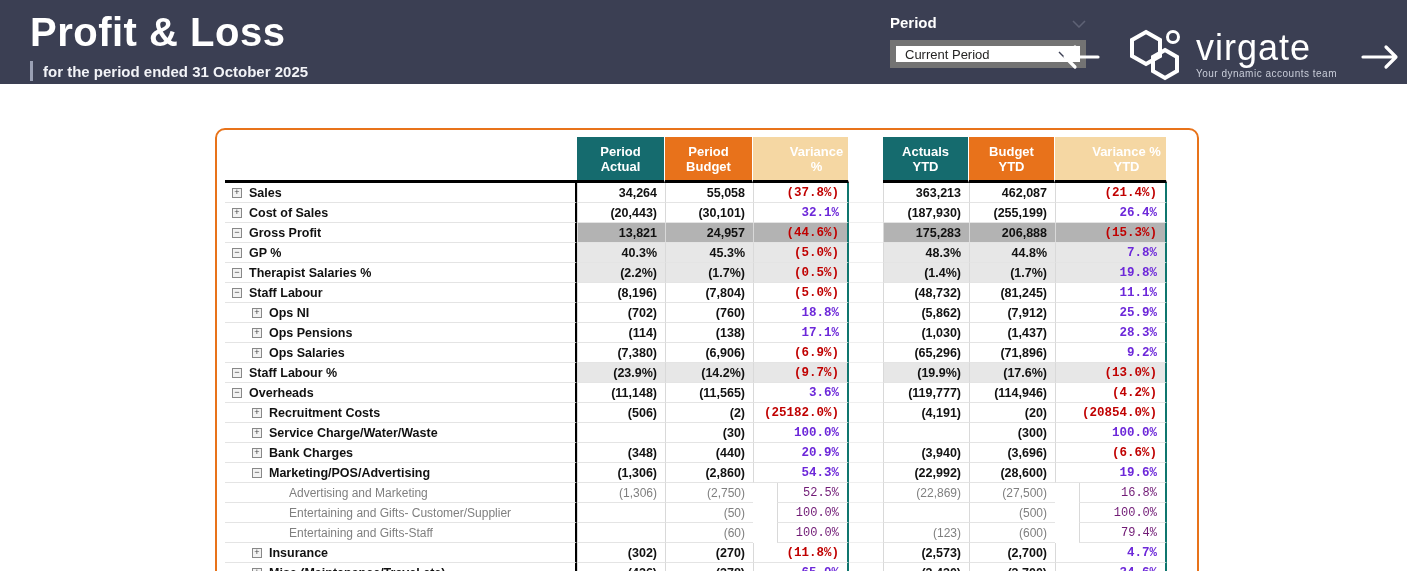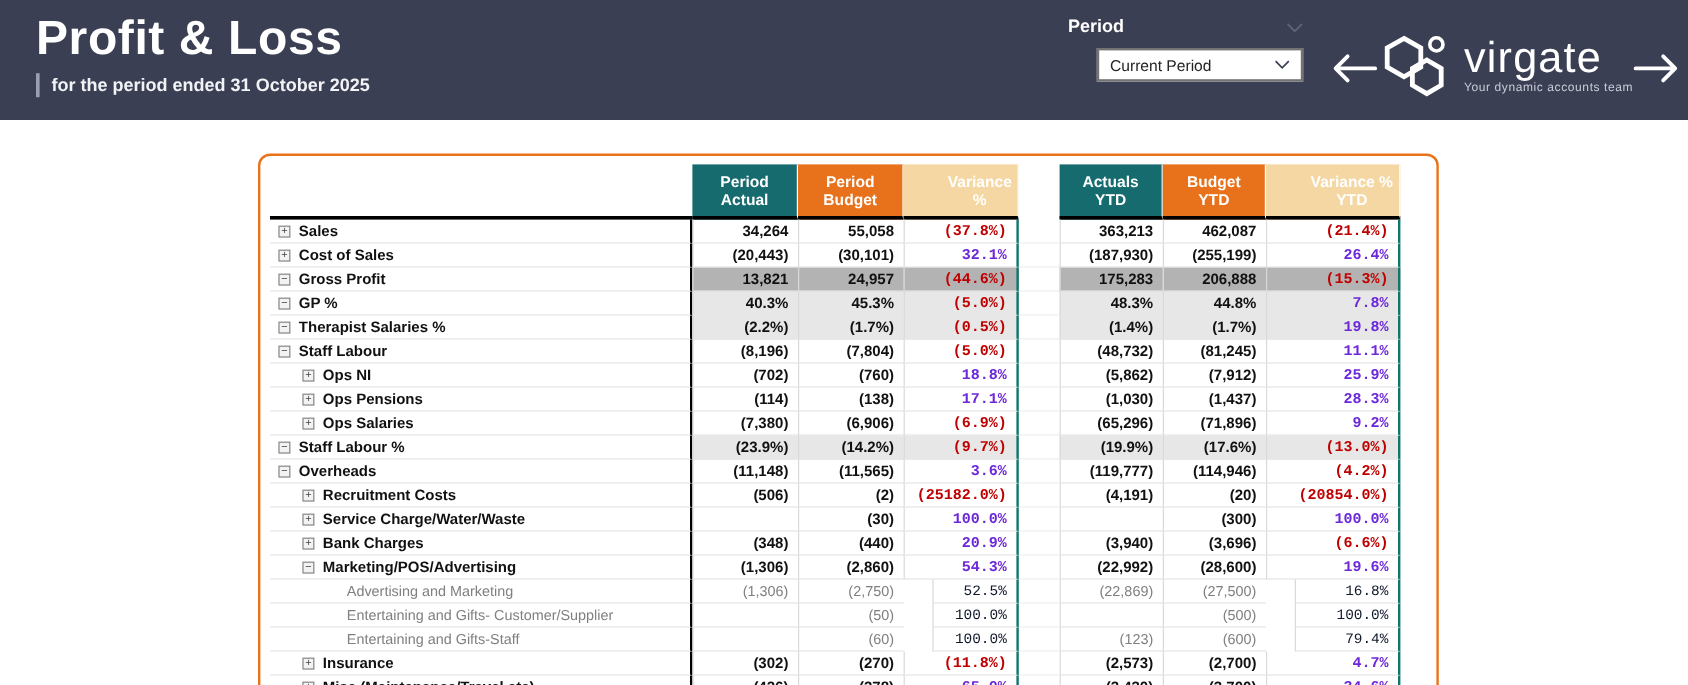--- a/index.html
+++ b/index.html
@@ -1,35 +1,35 @@
 <!DOCTYPE html>
 <html><head>
 <meta charset="utf-8">
 <style>
   * { margin:0; padding:0; box-sizing:border-box; }
   html,body { width:1407px; height:571px; overflow:hidden; background:#fff;
               font-family:"Liberation Sans", sans-serif; }
 
   
-  .topbar { position:absolute; left:0; top:0; width:1407px; height:100px; background:#3b3f53; }
+  .topbar { position:absolute; left:0; top:0; width:1407px; height:84px; background:#3b3f53; }
   .title-block { position:absolute; left:30px; top:10px; color:#fff; }
   .page-title { font-size:40px; font-weight:800; letter-spacing:0.5px; color:#fff; }
   .subtitle-row { display:flex; align-items:center; margin-top:6px; }
   .subtitle-bar { width:3px; height:20px; background:#9aa0b4; margin-right:10px; }
   .subtitle-text { font-size:15px; font-weight:bold; color:#f2f3f7; }
 
   .slicer { position:absolute; left:890px; top:12px; width:196px; }
   .slicer-head { display:flex; justify-content:space-between; align-items:center; }
   .slicer-label { color:#fff; font-size:15px; font-weight:bold; }
   .slicer-chev { opacity:.45; margin-top:2px; }
-  .dropdown { margin-top:8px; height:28px; background:#fff; border:2px solid #737373;
-              display:flex; align-items:center; justify-content:space-between; padding:0 9px; cursor:pointer;margin-left:24px; }
+  .dropdown { margin-top:8px; height:28px; background:#fff; border:6px solid #737373;
+              display:flex; align-items:center; justify-content:space-between; padding:0 9px; cursor:pointer; }
   .dropdown-value { font-size:13px; color:#252423; }
 
-  .logo-nav { position:absolute; right:8px; top:28px; display:flex; align-items:center; gap:0; }
+  .logo-nav { position:absolute; right:8px; top:28px; display:flex; align-items:center; gap:24px; }
   .nav-arrow { cursor:pointer; display:block; }
   .logo { display:flex; align-items:flex-start; }
   .logo-textwrap { margin-left:6px; }
   .brand-name { color:#fff; font-size:36px; font-weight:400; letter-spacing:1px; line-height:40px; }
   .brand-tag { color:#c9cdd9; font-size:10px; margin-top:0px; letter-spacing:0.5px; text-align:center; }
 
   
   .card { position:absolute; left:215px; top:128px; width:984px; height:470px;
           background:#fff; border:2px solid #e8731a; border-radius:10px; padding:7px 0 0 8px; overflow:hidden; }
 
@@ -52,21 +52,21 @@
   .cell-gap { border-bottom:1px solid #efefef; }
   .shade-dark .cell-val { background:#b3b3b3; }
   .shade-light .cell-val { background:#e7e7e7; }
 
   .lbl-bold { font-weight:bold; color:#111; }
   .lbl-dim { font-weight:normal; color:#7f7f7f; font-size:12px; }
   .num-bold { font-weight:bold; color:#111; }
   .num-dim { font-weight:normal; color:#7f7f7f; font-size:12px; }
   .var-pos { color:#6d28d9; }
   .var-neg { color:#c00000; }
-  .num-dim.var-pos { color:#0f172a;margin-left:24px; }
+  .num-dim.var-pos { color:#701a75;margin-left:24px; }
 
   .expand-box { display:inline-flex; align-items:center; justify-content:center;
                 width:10px; height:10px; border:1px solid #888; background:#f2f2f2;
                 font-size:9px; line-height:9px; color:#444; margin-right:7px; cursor:pointer; flex:0 0 auto; }
   .ind-0 { padding-left:7px; } .ind-1 { padding-left:27px; } .ind-2 { padding-left:64px; }
 </style>
 </head>
 <body>
 
 <div class="topbar">

